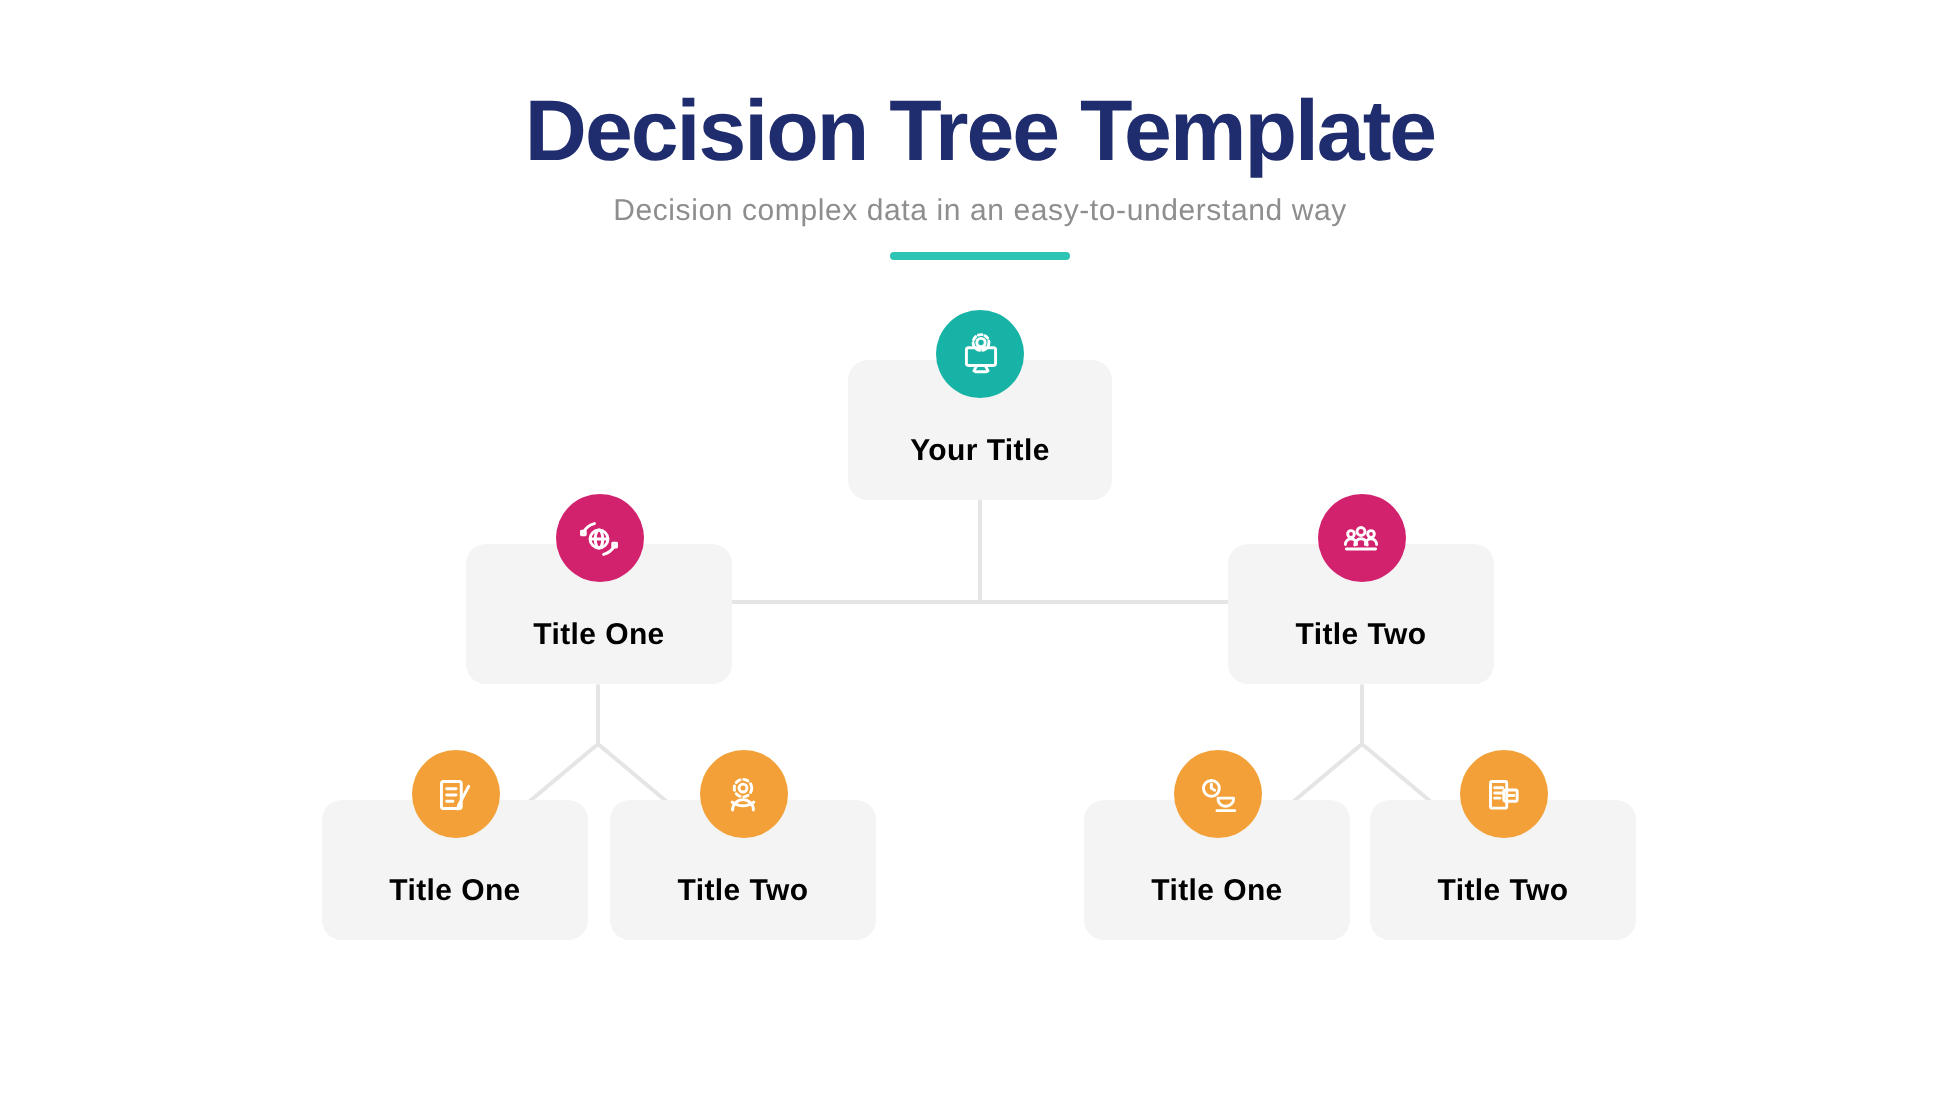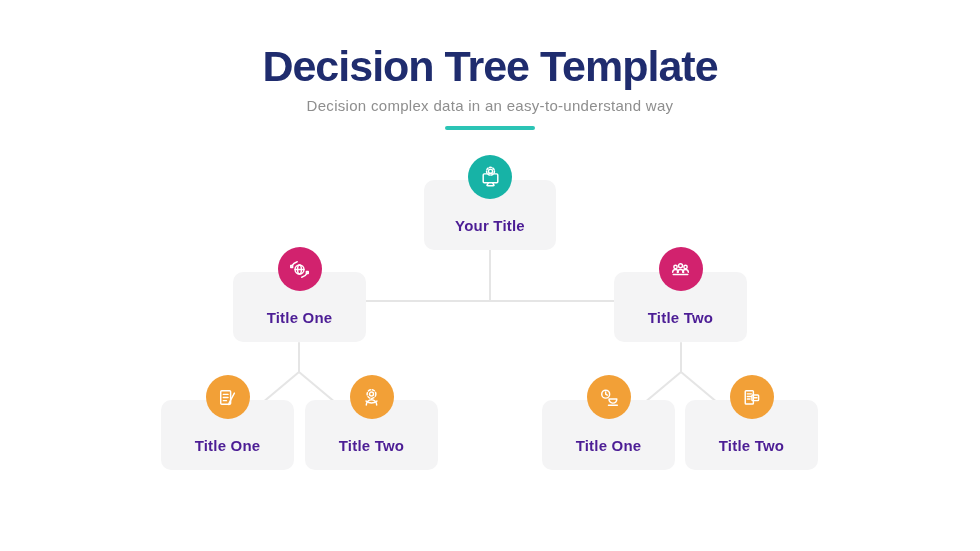--- a/index.html
+++ b/index.html
@@ -22,21 +22,21 @@
   }
   
   .connectors{position:absolute;left:0;top:0;}
   .connectors path{stroke:#E5E5E5;stroke-width:2;fill:none;stroke-linecap:round;}
   
   .node{
     position:absolute;width:133px;height:70px;background:#F4F4F5;border-radius:10px;
     display:flex;align-items:center;justify-content:center;padding-top:20px;box-sizing:border-box;
   }
   .node .label{
-    font-size:15px;font-weight:bold;color:#4c1d95;letter-spacing:.2px;text-align:center;
+    font-size:15px;font-weight:bold;color:#000000;letter-spacing:.2px;text-align:center;
   }
   .badge{
     position:absolute;top:-25px;left:50%;transform:translateX(-50%);
     width:44px;height:44px;border-radius:50%;
     display:flex;align-items:center;justify-content:center;
   }
   .badge svg{width:25px;height:25px;stroke:#ffffff;fill:none;stroke-width:1.4;
     stroke-linecap:round;stroke-linejoin:round;}
   .badge.teal{background:#17B3A6;}
   .badge.pink{background:#D2226E;}

